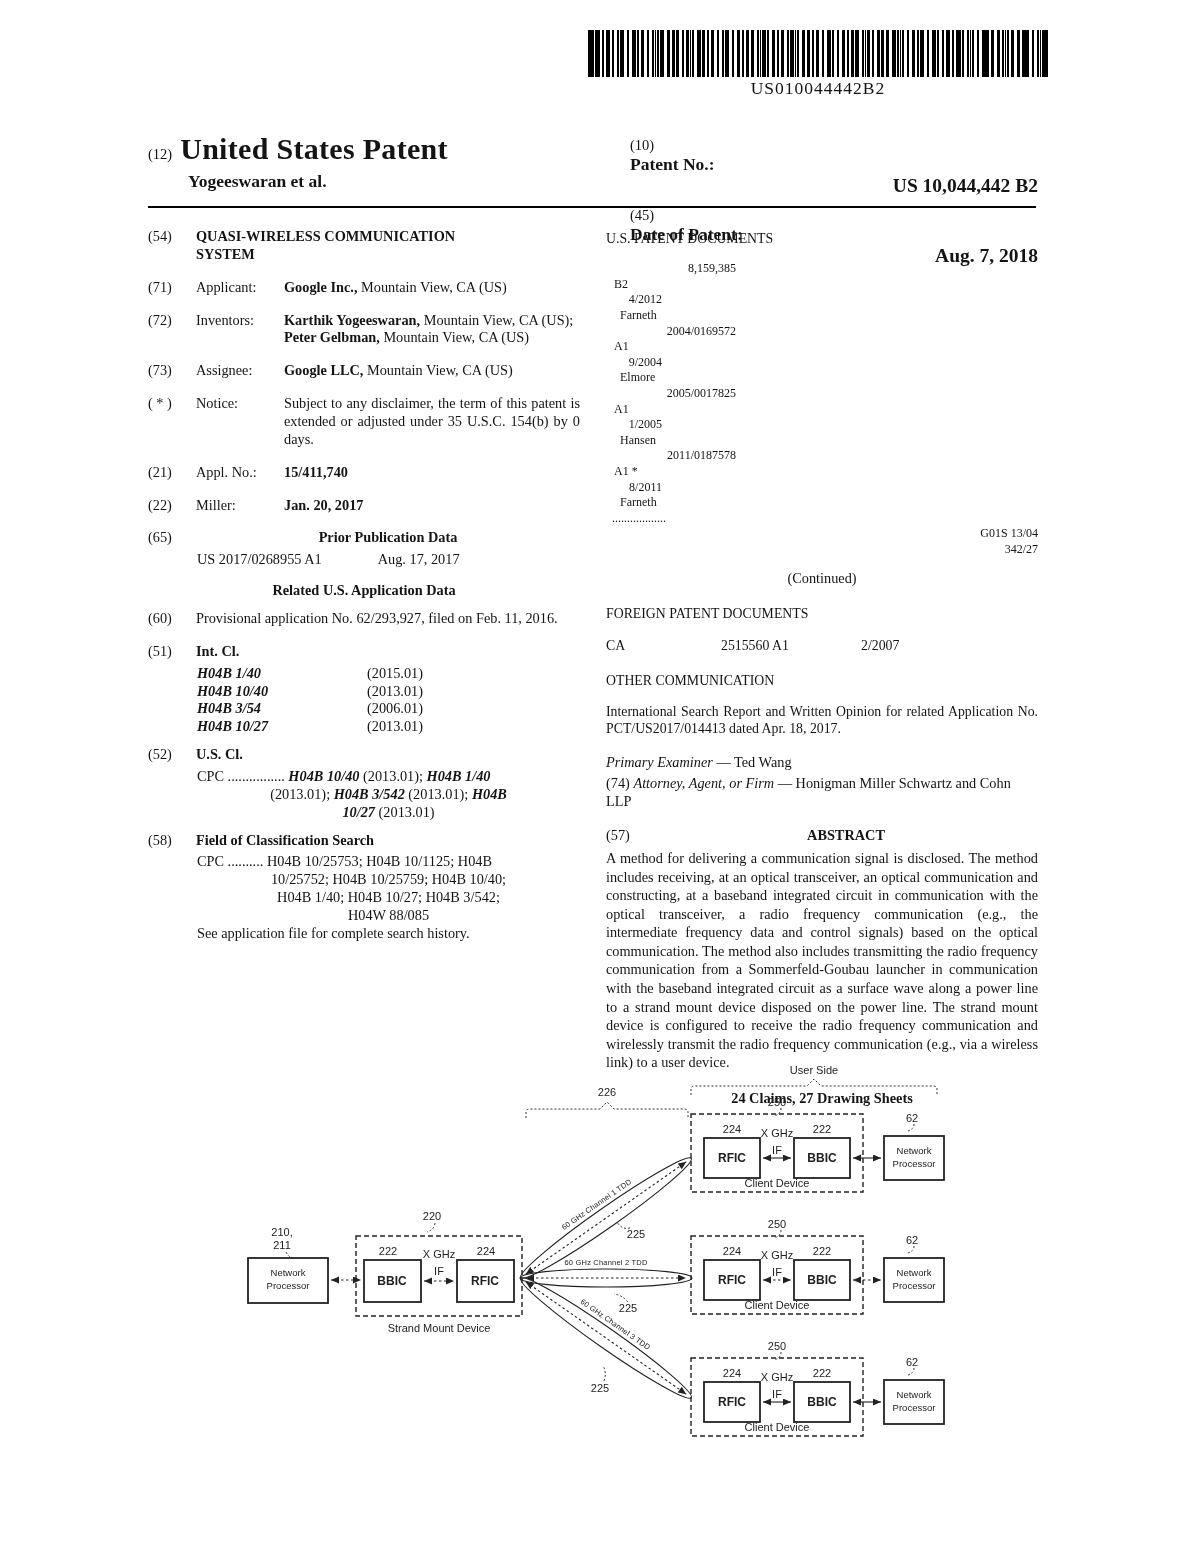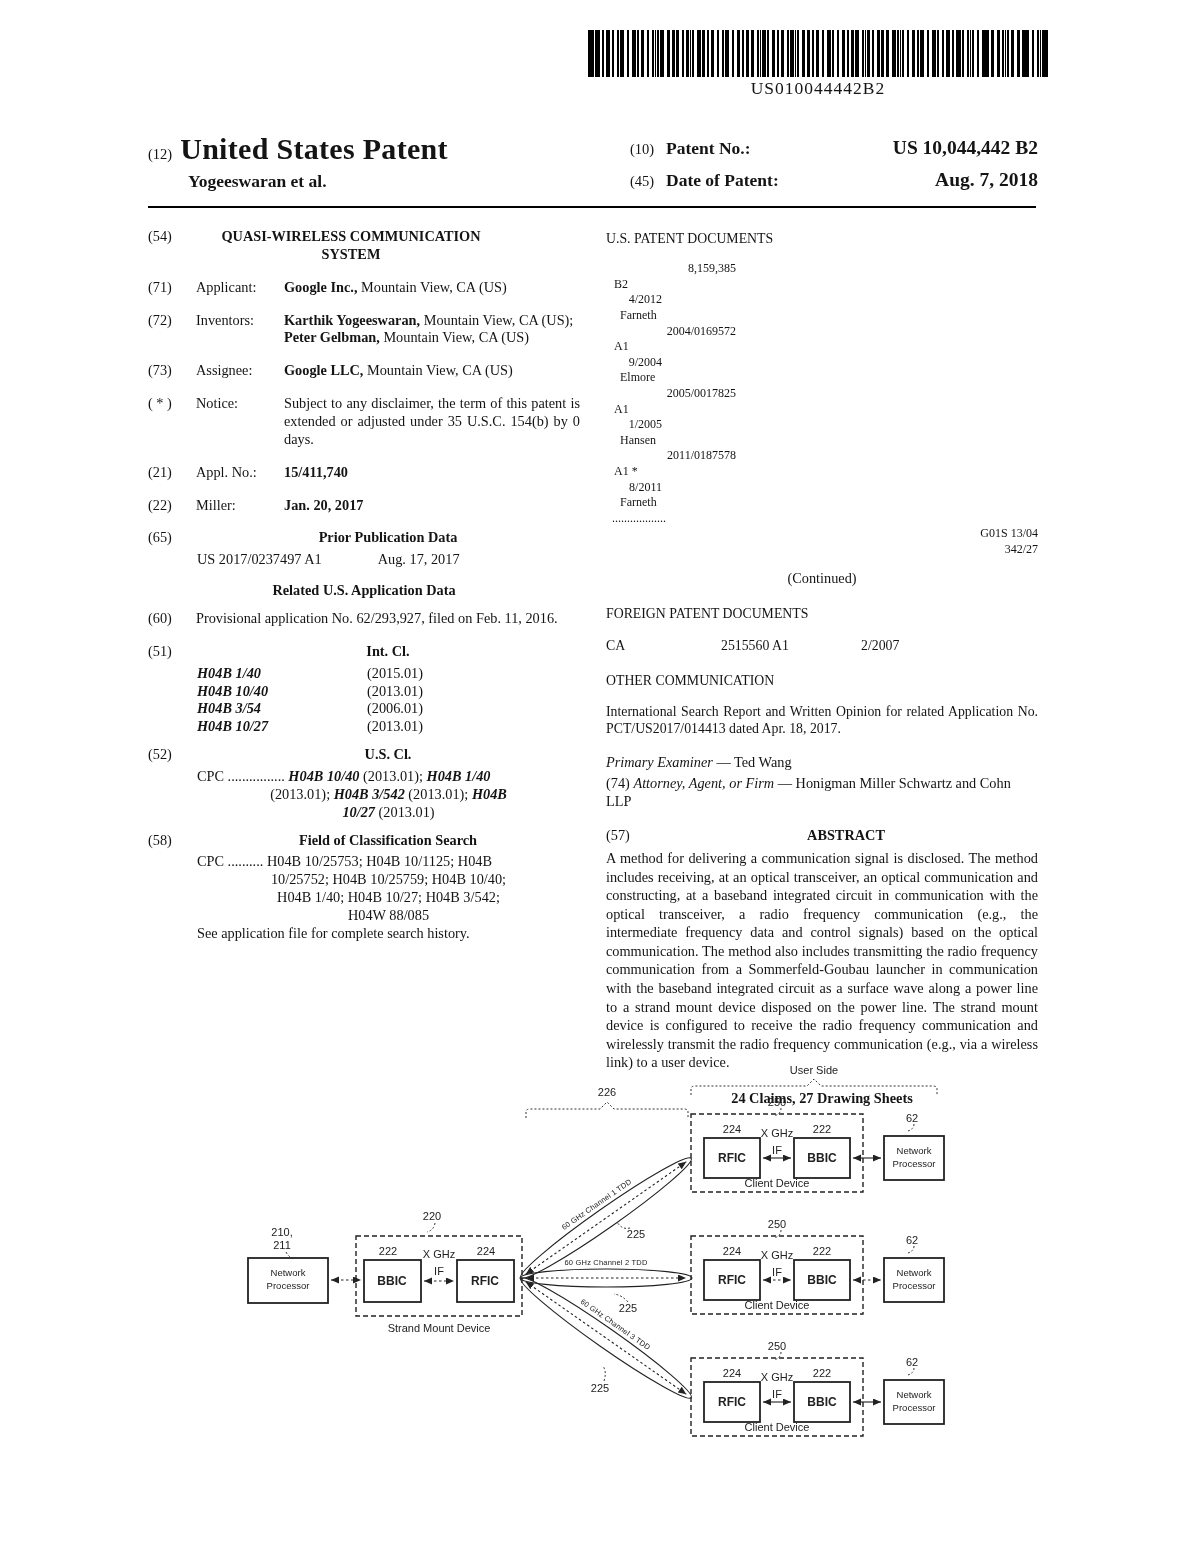--- a/index.html
+++ b/index.html
@@ -15,33 +15,33 @@
         repeating-linear-gradient(90deg,transparent 0 3px,#000 3px 5px,transparent 5px 13px);}
   .bc-text{text-align:center;font-size:17.5px;letter-spacing:1px;margin-top:1px;}
 
   
   .hdr{position:absolute;left:148px;top:132px;width:890px;}
   .hdr-left{position:absolute;left:0;top:0;}
   .t-small{font-size:14.5px;}
   .hdr-title{font-size:30px;font-weight:bold;letter-spacing:.3px;margin-left:8px;}
   .hdr-authors{font-size:17.5px;font-weight:bold;margin-top:5px;margin-left:40px;}
   .hdr-right{position:absolute;left:482px;top:5px;width:408px;}
-  .hdr-row{display:flex;align-items:baseline;margin-bottom:10px;}
+  .hdr-row{display:flex;align-items:baseline;margin-bottom:10px;flex-direction:column;}
   .hdr-row .tg2{font-size:14.5px;width:36px;}
   .hdr-row .lbl{font-size:17.5px;font-weight:bold;}
   .hdr-row .val{margin-left:auto;font-size:19.5px;font-weight:bold;}
   .rule{position:absolute;left:148px;top:206px;width:888px;height:2px;background:#000;}
 
   
   .col{position:absolute;top:228px;width:432px;font-size:14.3px;line-height:1.25;}
   .col-l{left:148px;}
   .col-r{left:606px;}
   .it{display:flex;margin-bottom:15px;}
   .tg{flex:0 0 48px;}
-  .bd{flex:1;text-align:center;}
+  .bd{flex:1;}
   .bd-flex{flex:1;display:flex;}
   .lb{flex:0 0 88px;}
   .vl{flex:1;}
   .just{text-align:justify;}
   b.nm{font-weight:bold;}
   .t54{font-weight:bold;max-width:310px;}
   .ctr{text-align:center;font-weight:bold;}
   .icl{display:flex;margin-left:49px;}
   .icl .code{flex:0 0 170px;font-weight:bold;font-style:italic;}
   .bi{font-weight:bold;font-style:italic;}
@@ -155,21 +155,21 @@
       <div class="bd-flex">
         <span class="lb">Miller:</span>
         <b class="vl">Jan. 20, 2017</b>
       </div>
     </div>
     <div class="it mb4">
       <span class="tg">(65)</span>
       <div class="bd ctr">Prior Publication Data</div>
     </div>
     <div style="margin-left:49px;margin-bottom:13px;display:flex;">
-      <span>US 2017/0237497 A1</span>
+      <span>US 2017/0268955 A1</span>
       <span style="margin-left:56px;">Aug. 17, 2017</span>
     </div>
     <div class="ctr mb10">Related U.S. Application Data</div>
     <div class="it">
       <span class="tg">(60)</span>
       <div class="bd just">Provisional application No. 62/293,927, filed on Feb. 11, 2016.</div>
     </div>
     <div class="it mb4">
       <span class="tg">(51)</span>
       <b class="bd">Int. Cl.</b>

